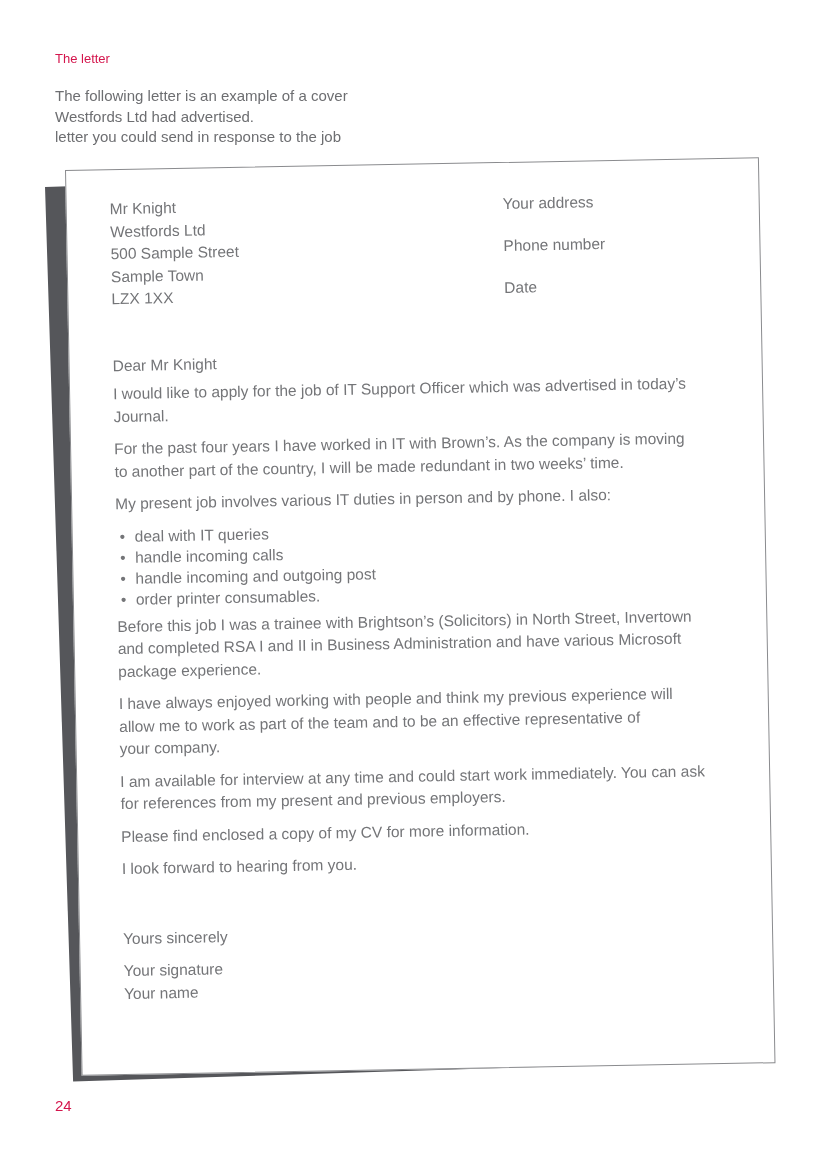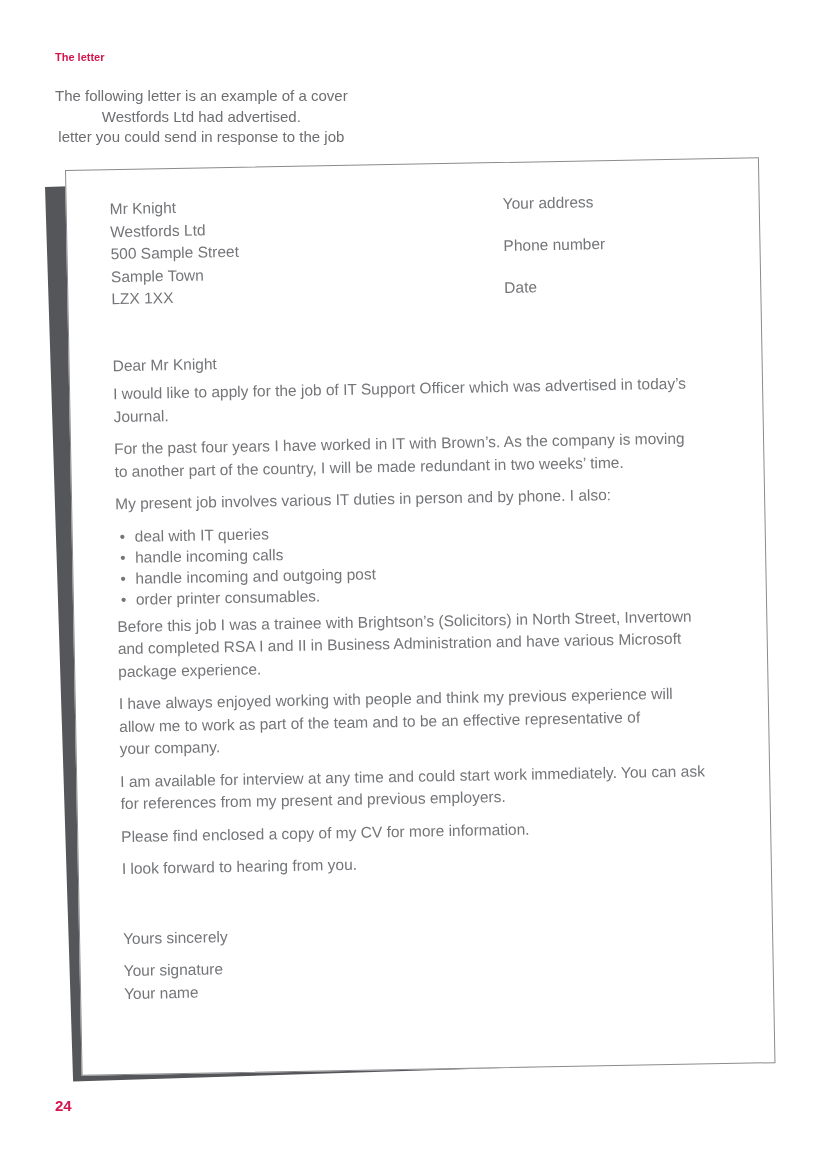--- a/index.html
+++ b/index.html
@@ -7,30 +7,30 @@
   body {
     width: 826px; height: 1169px;
     position: relative;
     overflow: hidden;
     font-family: "Liberation Sans", "DejaVu Sans", sans-serif;
   }
 
   
   .section-heading {
     position: absolute; left: 55px; top: 51px;
-    font-size: 11px; font-weight: bold; color: #d4164d;
+    font-size: 13px; font-weight: normal; color: #d4164d;
   }
   .intro {
     position: absolute; left: 55px; top: 86px;
-    font-size: 15px; line-height: 20.5px; color: #6d6e71; text-align: center;
+    font-size: 15px; line-height: 20.5px; color: #6d6e71;
   }
   .intro .line { white-space: nowrap; }
   .page-number {
     position: absolute; left: 55px; top: 1097px;
-    font-size: 15px; font-weight: bold; color: #d4164d;
+    font-size: 15px; font-weight: normal; color: #d4164d;
   }
 
   
   .letter-shadow {
     position: absolute; left: 45px; top: 187px;
     width: 694px; height: 895px;
     background: #55565a;
     transform: rotate(-1.8deg);
     transform-origin: top left;
   }

